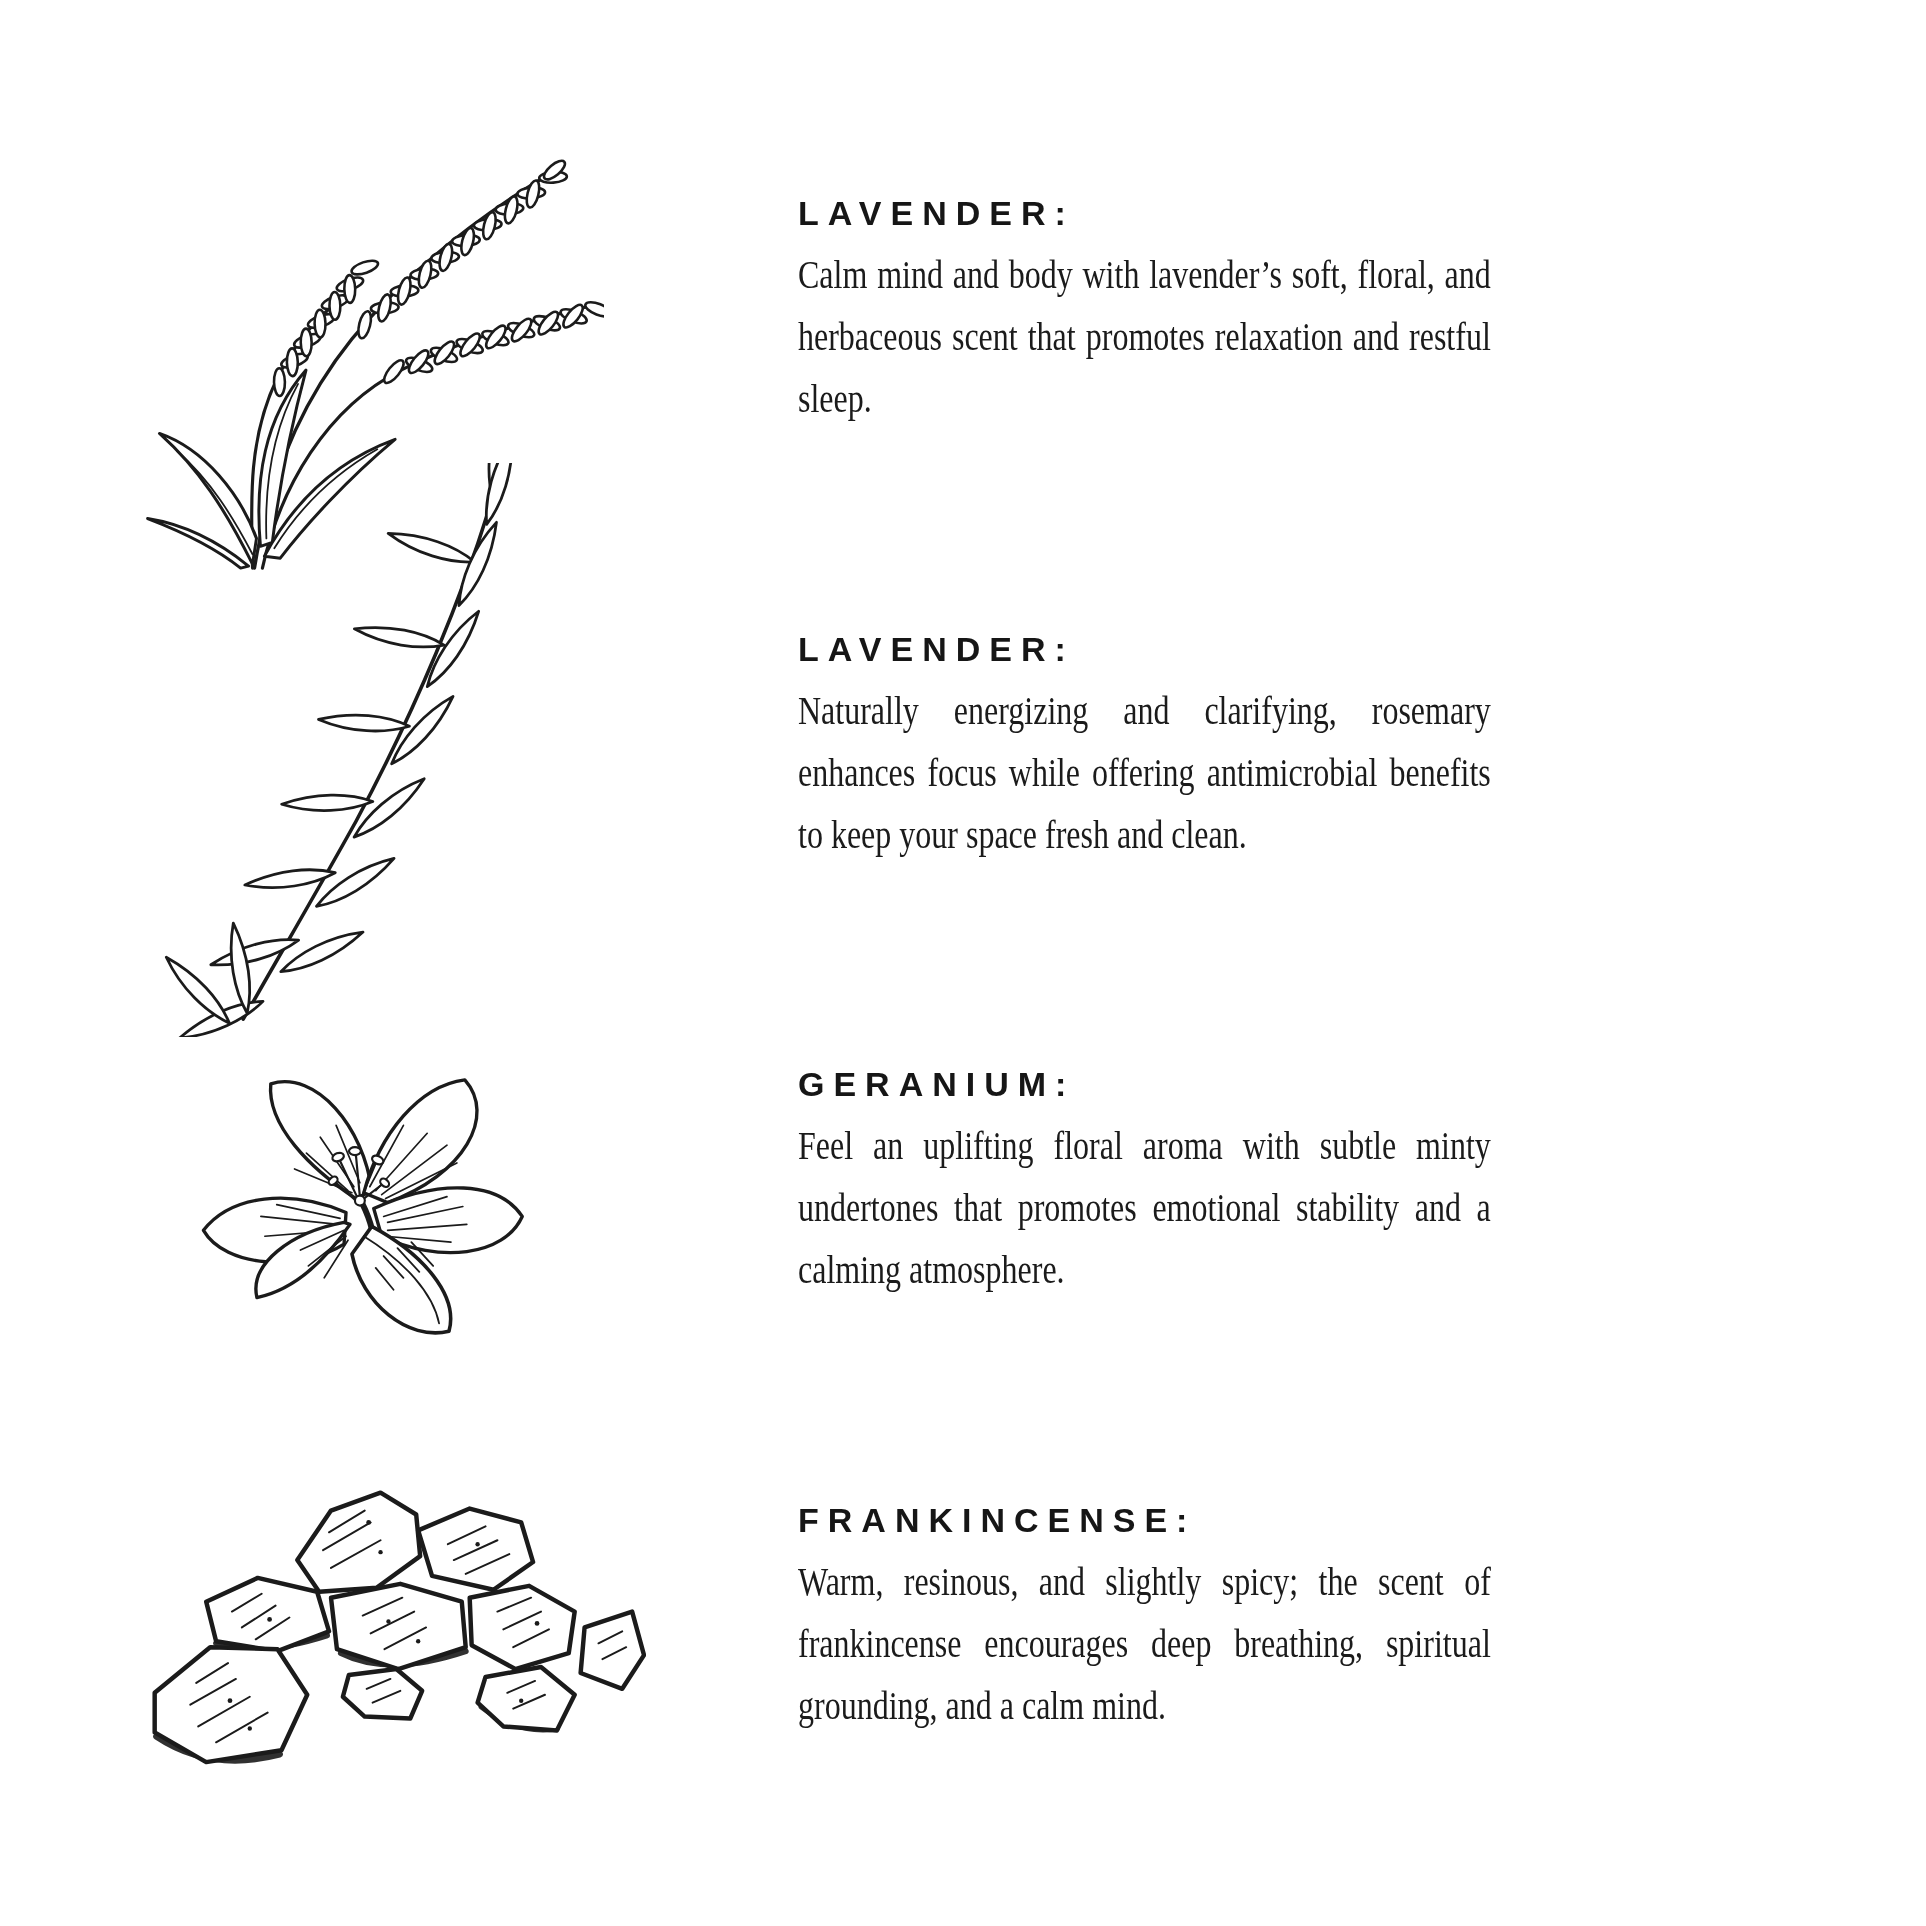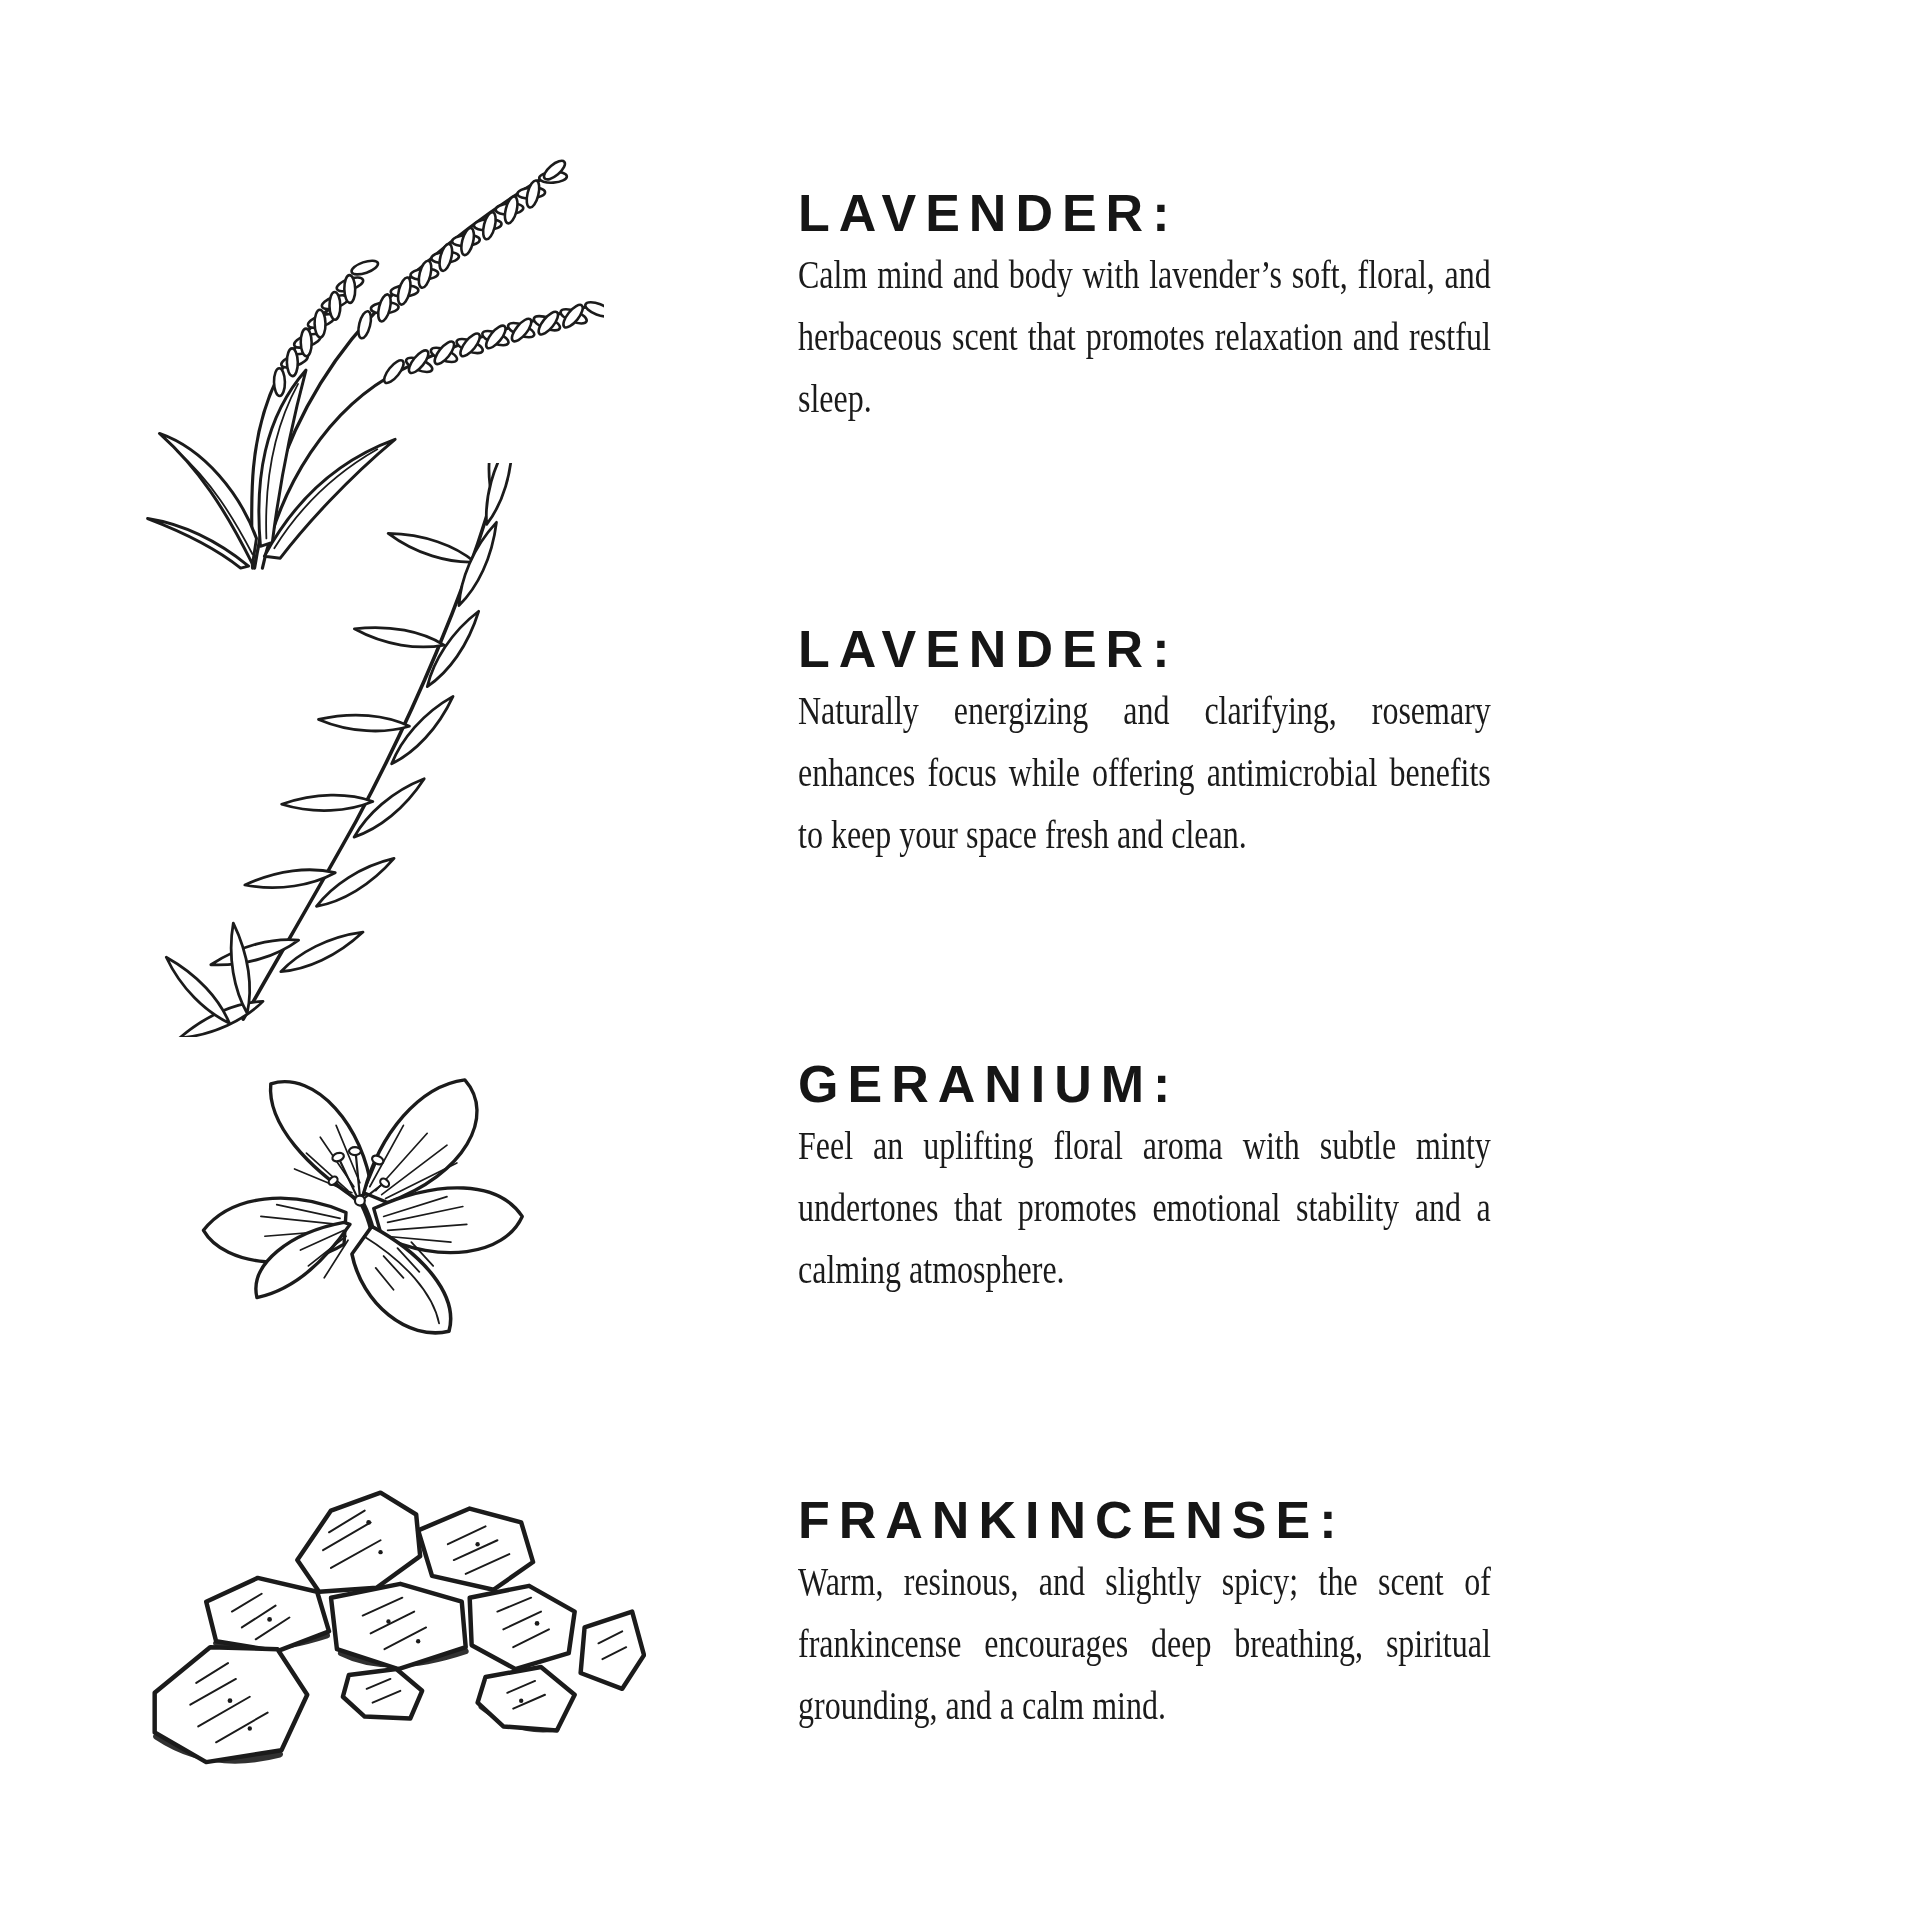--- a/index.html
+++ b/index.html
@@ -13,21 +13,21 @@
   }
   .canvas{position:absolute;inset:0;width:1927px;height:1927px;background:#ffffff;}
   .illus{position:absolute;}
   .illus svg{display:block;}
   .ink{stroke:#1b1b1b;fill:none;stroke-linecap:round;stroke-linejoin:round;}
   .fillw{fill:#ffffff;}
   .sec-text{position:absolute;left:798px;width:693px;}
   .sec-title{
     font-family:"Liberation Sans", sans-serif;
     font-weight:700;
-    font-size:52px;
+    font-size:34px;
     line-height:46px;
     letter-spacing:9px;
     color:#161616;
     white-space:nowrap;
   }
   .sec-desc{
     margin-top:8px;
     width:866px;
     transform:scaleX(0.8);
     transform-origin:0 0;

